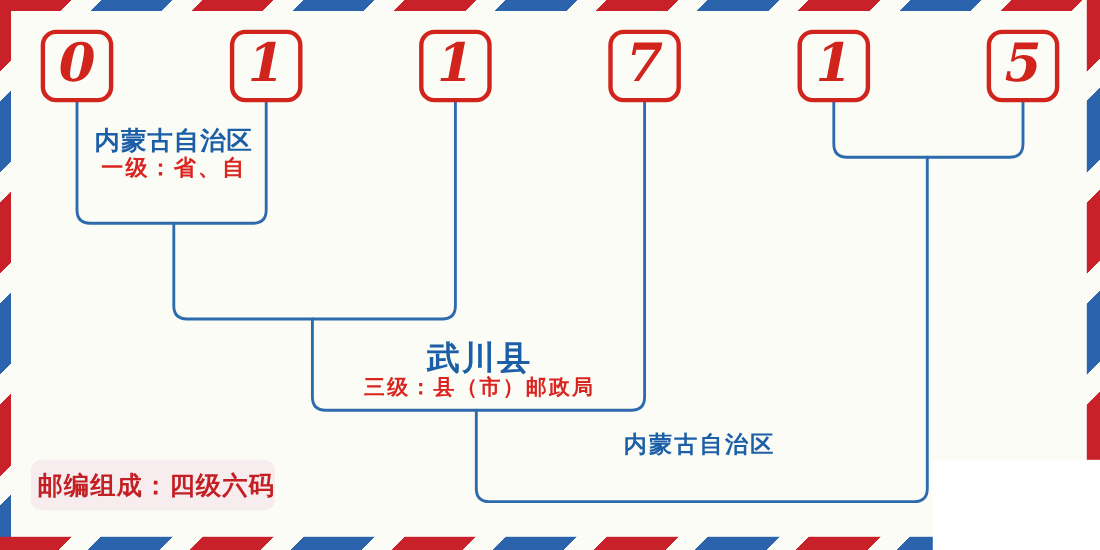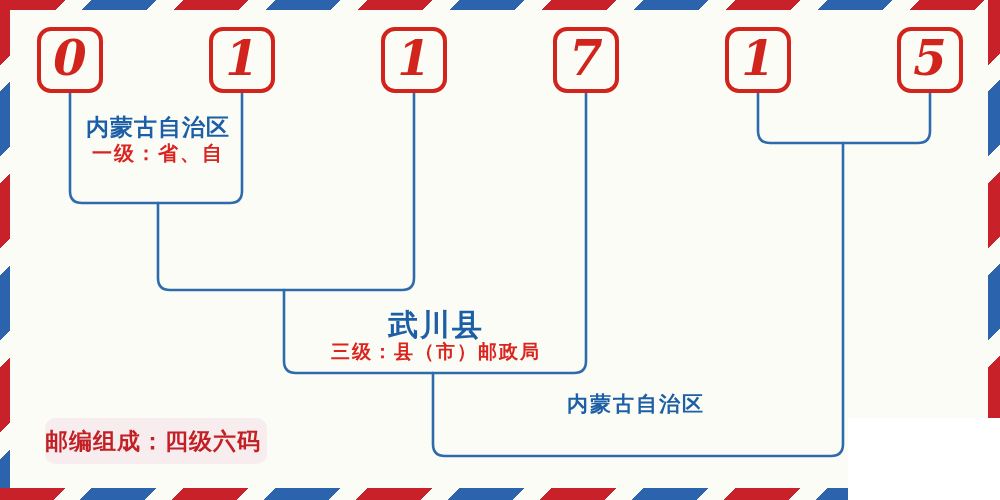--- a/index.html
+++ b/index.html
@@ -35,23 +35,23 @@
   .lbl-l1-name{left:158px;top:112px;font-size:23px;letter-spacing:1px;}
   .lbl-l1-desc{left:158px;top:141px;font-size:20px;line-height:24px;}
   .lbl-l2-desc{left:286px;top:256px;font-size:20px;}
   .lbl-l3-name{left:436px;top:305px;font-size:30px;letter-spacing:2px;}
   .lbl-l3-desc{left:436px;top:339px;font-size:19px;}
   .lbl-l4-name{left:636px;top:390px;font-size:21px;letter-spacing:2px;}
   .lbl-l4-desc{left:638px;top:423px;font-size:20px;}
   .lbl-delivery{left:844px;top:105px;font-size:22px;letter-spacing:1px;}
   
   .note-pill{
-    position:absolute;left:45px;top:418px;width:222px;height:46px;
+    position:absolute;left:28px;top:418px;width:222px;height:46px;
     background:#f7edef;border-radius:10px;
-    display:flex;align-items:center;justify-content:flex-start;
+    display:flex;align-items:center;justify-content:flex-end;
   }
   .note-text{
     font-family:"DejaVu Serif",serif;font-weight:bold;font-size:23px;
     color:#c32026;letter-spacing:1px;white-space:nowrap;
   }
 </style>
 </head>
 <body>
 
 <div class="canvas">

